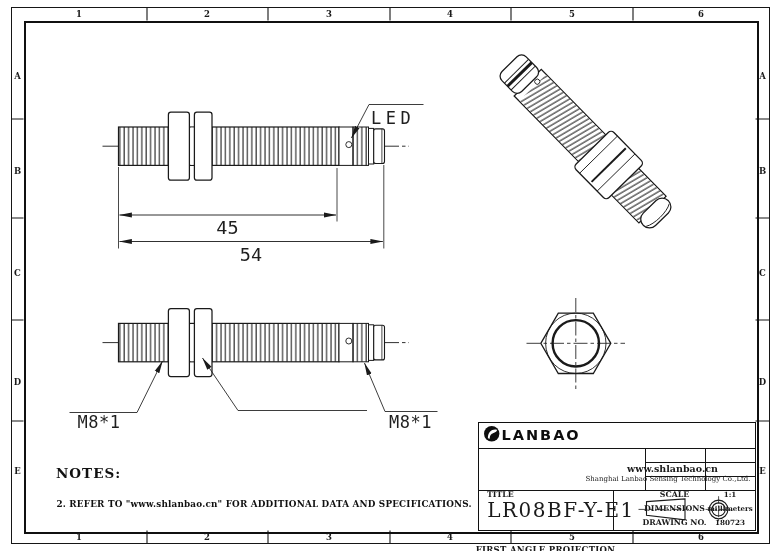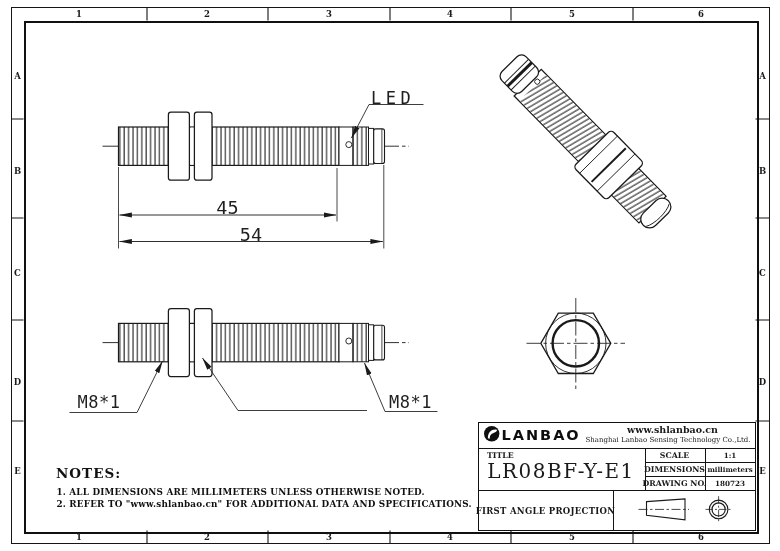--- a/index.html
+++ b/index.html
@@ -6,23 +6,23 @@
   .sheet{position:relative;width:780px;height:551px;background:#ffffff;overflow:hidden;
          font-family:"DejaVu Sans",sans-serif;color:#1a1a1a;}
   .abs{position:absolute;}
   .line{position:absolute;background:#141414;}
   .border-outer{position:absolute;left:11px;top:7px;width:757px;height:535px;border:1.3px solid #161616;}
   .border-inner{position:absolute;left:23.5px;top:20.5px;width:731px;height:509px;border:2.2px solid #101010;}
   .zone{position:absolute;font-family:"DejaVu Serif",serif;font-weight:bold;font-size:8.5px;
         width:12px;text-align:center;transform:translateX(-50%);}
   .zoneL{position:absolute;font-family:"DejaVu Serif",serif;font-weight:bold;font-size:8.5px;
         width:12px;text-align:center;}
-  .cadtxt{position:absolute;font-family:"DejaVu Sans Mono",monospace;color:#1f1f1f;white-space:nowrap;}
+  .cadtxt{position:absolute;font-family:"DejaVu Sans Mono",monospace;color:#1f1f1f;white-space:nowrap;margin-top:20px;}
   .ctr{transform:translateX(-50%);}
-  .serif{font-family:"DejaVu Serif",serif;}
+  .serif{font-family:"DejaVu Serif",serif;margin-top:39px;}
   .tb-cell{position:absolute;white-space:nowrap;}
   .notes{position:absolute;font-family:"DejaVu Serif",serif;color:#111;white-space:nowrap;}
 </style>
 </head>
 <body>
 
 <div class="sheet">
 
   <svg class="abs" style="left:0;top:0" width="780" height="551" viewBox="0 0 780 551">
     <defs>
@@ -159,21 +159,20 @@
   <span class="zoneL" style="left:756.5px;top:377px">D</span>
   <span class="zoneL" style="left:756.5px;top:465.5px">E</span>
 
   <span class="cadtxt" style="left:371px;top:87.5px;font-size:17px;letter-spacing:4.5px">LED</span>
   <span class="cadtxt ctr" style="left:227.5px;top:197px;font-size:18.5px">45</span>
   <span class="cadtxt ctr" style="left:251px;top:223.5px;font-size:18.5px">54</span>
   <span class="cadtxt" style="left:77.5px;top:391.5px;font-size:17px;letter-spacing:0.5px">M8*1</span>
   <span class="cadtxt" style="left:389px;top:392px;font-size:17px;letter-spacing:0.5px">M8*1</span>
 
   <span class="notes" style="left:56px;top:464.5px;font-size:13.5px;font-weight:bold;letter-spacing:1px">NOTES:</span>
-  <span class="notes" style="left:56.5px;top:487px;font-size:8.8px;font-weight:600;letter-spacing:0.2px">1. ALL DIMENSIONS ARE MILLIMETERS UNLESS OTHERWISE NOTED.</span>
   <span class="notes" style="left:56.5px;top:499px;font-size:8.8px;font-weight:600;letter-spacing:0.2px">2. REFER TO "www.shlanbao.cn" FOR ADDITIONAL DATA AND SPECIFICATIONS.</span>
 
   <div class="abs" style="left:478px;top:421.5px;width:277.5px;height:109px;border:1.7px solid #101010;box-sizing:border-box;"></div>
   <div class="line" style="left:478px;top:447.8px;width:277.5px;height:1.3px"></div>
   <div class="line" style="left:478px;top:489.5px;width:277.5px;height:1.3px"></div>
   <div class="line" style="left:645px;top:461.8px;width:110.5px;height:1.1px"></div>
   <div class="line" style="left:645px;top:475.8px;width:110.5px;height:1.1px"></div>
   <div class="line" style="left:644.5px;top:447.8px;width:1.3px;height:42px"></div>
   <div class="line" style="left:704.5px;top:447.8px;width:1.1px;height:42px"></div>
   <div class="line" style="left:613px;top:489.5px;width:1.3px;height:41px"></div>

